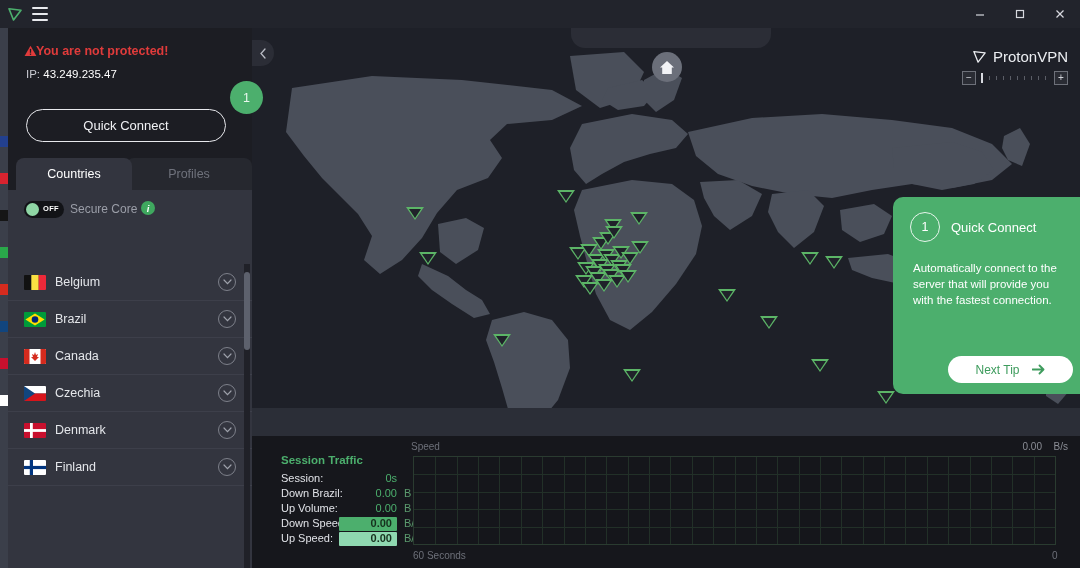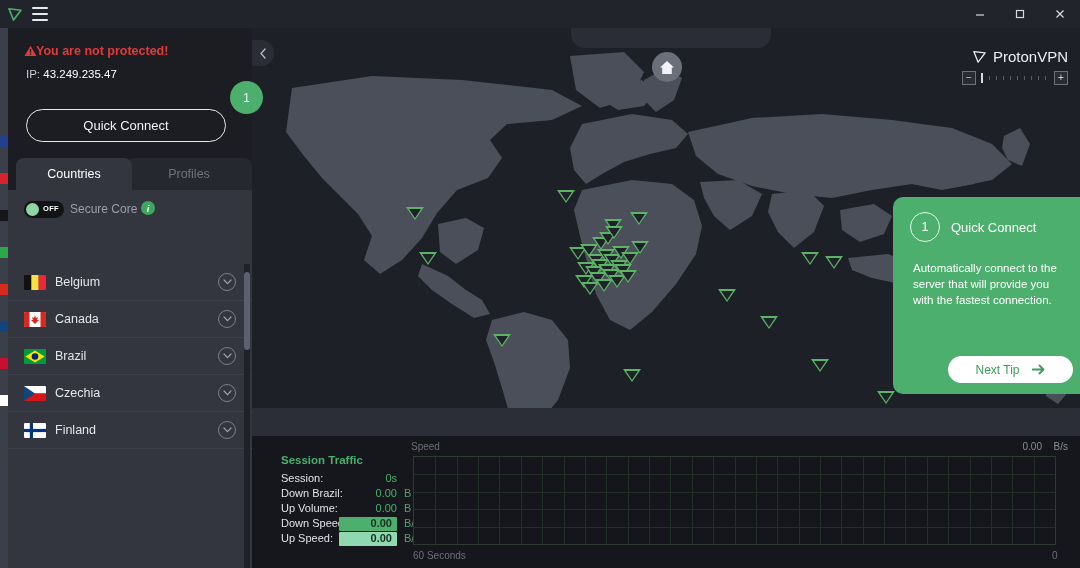--- a/index.html
+++ b/index.html
@@ -240,20 +240,33 @@
 
 
       <div class="clist" id="country-list">
           <div class="crow">
             <div class="cflag"><svg viewBox="0 0 22 15">
                 <rect width="7.34" height="15" fill="#111"></rect>
                 <rect x="7.34" width="7.33" height="15" fill="#fae042"></rect>
                 <rect x="14.67" width="7.33" height="15" fill="#ed2939"></rect>
               </svg></div>
             <div class="cname">Belgium</div>
+            <div class="cchev">
+              <svg width="9" height="6" viewBox="0 0 9 6">
+                <path d="M1 1 L4.5 4.6 L8 1" fill="none" stroke="#9ea1ab" stroke-width="1.2" stroke-linecap="round"></path>
+              </svg>
+            </div>
+          </div>
+          <div class="crow">
+            <div class="cflag"><svg viewBox="0 0 22 15">
+                <rect width="22" height="15" fill="#009b3a"></rect>
+                <path d="M11 1.6 L20.6 7.5 L11 13.4 L1.4 7.5 Z" fill="#fedf00"></path>
+                <circle cx="11" cy="7.5" r="3.3" fill="#002776"></circle>
+              </svg></div>
+            <div class="cname">Brazil</div>
             <div class="cchev">
               <svg width="9" height="6" viewBox="0 0 9 6">
                 <path d="M1 1 L4.5 4.6 L8 1" fill="none" stroke="#9ea1ab" stroke-width="1.2" stroke-linecap="round"></path>
               </svg>
             </div>
           </div>
           <div class="crow">
             <div class="cflag"><svg viewBox="0 0 22 15">
                 <rect width="22" height="15" fill="#fff"></rect>
                 <rect width="5.5" height="15" fill="#d52b1e"></rect>
@@ -262,38 +275,38 @@
               </svg></div>
             <div class="cname">Canada</div>
             <div class="cchev">
               <svg width="9" height="6" viewBox="0 0 9 6">
                 <path d="M1 1 L4.5 4.6 L8 1" fill="none" stroke="#9ea1ab" stroke-width="1.2" stroke-linecap="round"></path>
               </svg>
             </div>
           </div>
           <div class="crow">
             <div class="cflag"><svg viewBox="0 0 22 15">
-                <rect width="22" height="15" fill="#009b3a"></rect>
-                <path d="M11 1.6 L20.6 7.5 L11 13.4 L1.4 7.5 Z" fill="#fedf00"></path>
-                <circle cx="11" cy="7.5" r="3.3" fill="#002776"></circle>
+                <rect width="22" height="7.5" fill="#fff"></rect>
+                <rect y="7.5" width="22" height="7.5" fill="#d7141a"></rect>
+                <path d="M0 0 L11 7.5 L0 15 Z" fill="#11457e"></path>
               </svg></div>
-            <div class="cname">Brazil</div>
+            <div class="cname">Czechia</div>
             <div class="cchev">
               <svg width="9" height="6" viewBox="0 0 9 6">
                 <path d="M1 1 L4.5 4.6 L8 1" fill="none" stroke="#9ea1ab" stroke-width="1.2" stroke-linecap="round"></path>
               </svg>
             </div>
           </div>
           <div class="crow">
             <div class="cflag"><svg viewBox="0 0 22 15">
-                <rect width="22" height="7.5" fill="#fff"></rect>
-                <rect y="7.5" width="22" height="7.5" fill="#d7141a"></rect>
-                <path d="M0 0 L11 7.5 L0 15 Z" fill="#11457e"></path>
+                <rect width="22" height="15" fill="#c8102e"></rect>
+                <rect x="6" width="2.8" height="15" fill="#fff"></rect>
+                <rect y="6.1" width="22" height="2.8" fill="#fff"></rect>
               </svg></div>
-            <div class="cname">Czechia</div>
+            <div class="cname">Denmark</div>
             <div class="cchev">
               <svg width="9" height="6" viewBox="0 0 9 6">
                 <path d="M1 1 L4.5 4.6 L8 1" fill="none" stroke="#9ea1ab" stroke-width="1.2" stroke-linecap="round"></path>
               </svg>
             </div>
           </div>
           <div class="crow">
             <div class="cflag"><svg viewBox="0 0 22 15">
                 <rect width="22" height="15" fill="#fff"></rect>
                 <rect x="5.8" width="3.2" height="15" fill="#003580"></rect>

